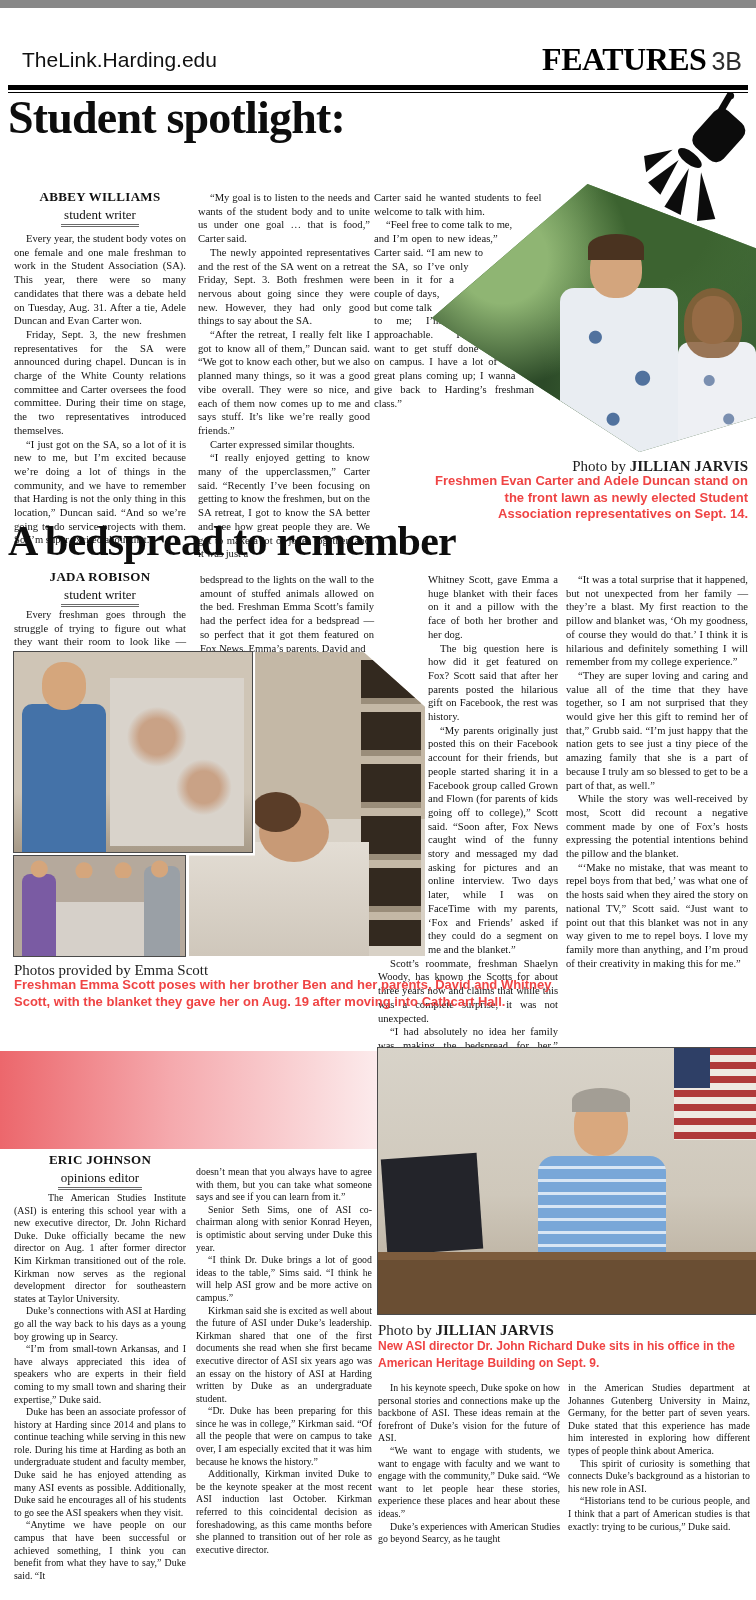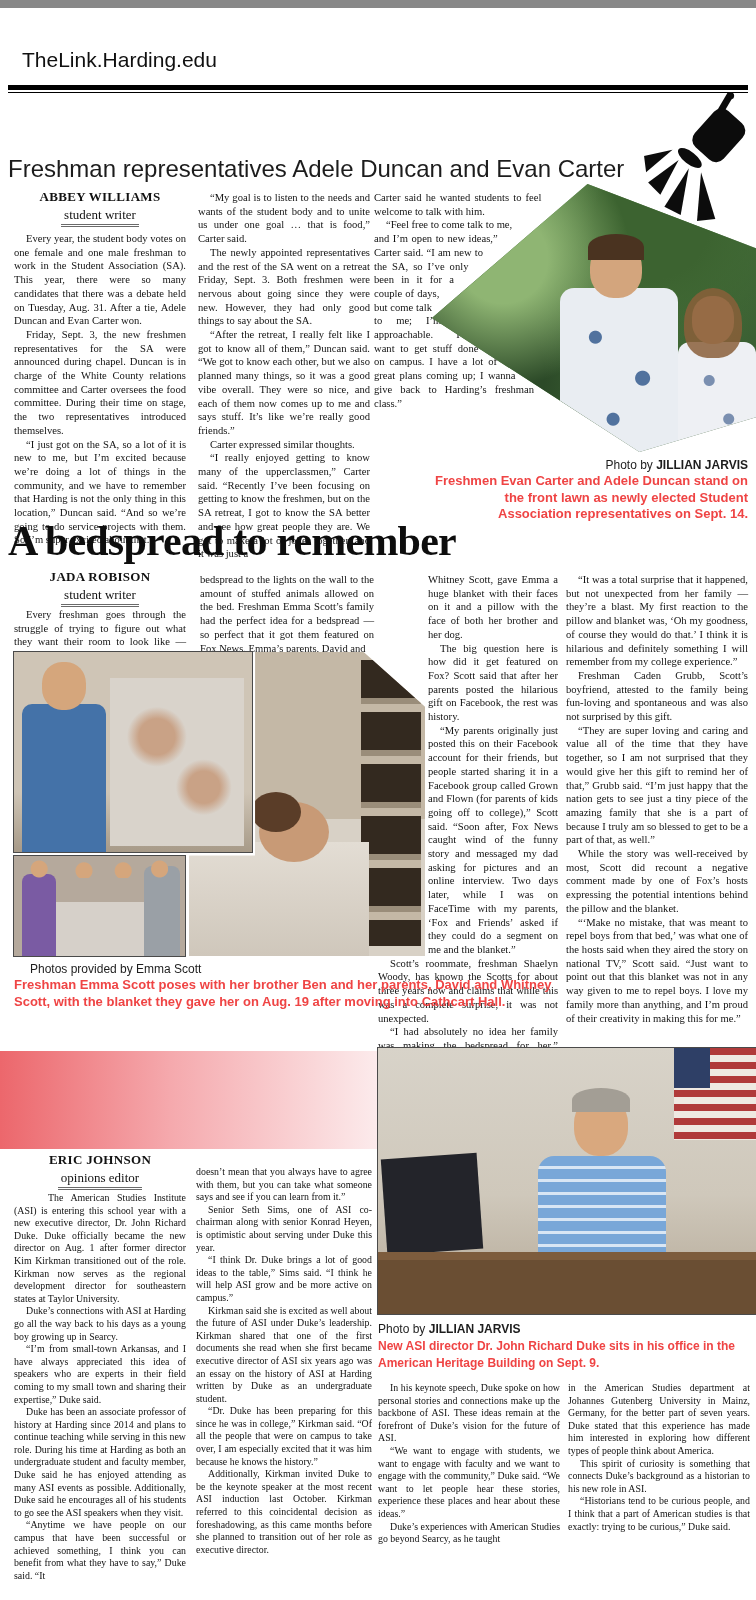--- a/index.html
+++ b/index.html
@@ -19,21 +19,21 @@
   .subhead{font-family:"Liberation Sans",sans-serif;font-size:24px;color:#1c1c1c;}
   .byline{text-align:center;line-height:1.15;}
   .byline .bname{display:block;font-weight:bold;font-size:13px;letter-spacing:.3px;}
   .byline .brole{display:inline-block;font-size:13px;border-bottom:3px double #6a6a6a;padding:0 3px 1px;}
   .body-text{text-align:justify;}
   .body-text p{margin:0;text-indent:12px;}
   .cont p:first-child{text-indent:0;}
   .deep p:first-child{text-indent:34px;}
   .sz-a12{font-size:10.6px;line-height:13.7px;}
   .sz-a3{font-size:9.9px;line-height:12.6px;}
-  .photo-credit{font-family:Liberation Sans, sans-serif;font-size:12px;color:#1d1d1d;}
+  .photo-credit{font-family:Liberation Serif, serif;font-size:15px;color:#1d1d1d;}
   .photo-credit .pcname{font-weight:bold;}
   .caption{font-family:"Liberation Sans",sans-serif;font-weight:bold;font-size:13px;line-height:16.5px;color:#ef4444;}
   .r{text-align:right;}
 
   
   #a1-headline{left:8px;top:86px;font-size:46px;}
   #a1-subhead{left:8px;top:147px;width:620px;}
   #spotlight-icon{left:642px;top:84px;width:112px;height:134px;}
   #a1-byline{left:14px;top:182px;width:172px;}
   #a1-col1{left:14px;top:224px;width:172px;}
@@ -60,21 +60,21 @@
   #a2-col3{left:378px;top:565px;width:180px;}
   #a2-col3::before{content:"";float:left;width:50px;height:296px;margin-top:82px;shape-outside:inset(0);}
   #a2-col4{left:566px;top:565px;width:182px;}
   .ph{box-shadow:0 0 0 1px #4a4a4a;}
   #a2-photoB{left:189px;top:644px;width:236px;height:304px;overflow:hidden;
              clip-path:polygon(28% 0,74% 0,100% 18%,100% 100%,0 100%,0 67%,28% 67%);
              background:linear-gradient(180deg,#c4b8a6 0 55%,#d8d1c6 55% 100%);}
   #a2-photoA{left:14px;top:644px;width:238px;height:200px;overflow:hidden;
              background:linear-gradient(180deg,#cfc5b6 0 70%,#a79a88 100%);}
   #a2-photoC{left:14px;top:848px;width:171px;height:100px;overflow:hidden;background:#b5a99c;}
-  #a2-credit{left:30px;top:954px;width:400px;}
+  #a2-credit{left:14px;top:954px;width:400px;}
   #a2-caption{left:14px;top:969px;width:548px;}
 
   
   #a3-band{left:0;top:1043px;width:378px;height:98px;
            background:linear-gradient(90deg,#ec676c 0%,#f5a9ad 45%,#fcebec 100%);}
   #a3-headline{left:8px;top:1047px;font-size:36px;line-height:45px;}
   #a3-byline{left:14px;top:1145px;width:172px;}
   #a3-col1{left:14px;top:1184px;width:172px;}
   #a3-col2{left:196px;top:1158px;width:176px;}
   #a3-photo{left:378px;top:1040px;width:378px;height:266px;overflow:hidden;
@@ -83,23 +83,26 @@
   #a3-caption{left:378px;top:1330px;width:372px;font-size:12px;}
   #a3-col3{left:378px;top:1374px;width:182px;}
   #a3-col4{left:568px;top:1374px;width:182px;}
 </style>
 </head>
 <body>
 
 <div class="page">
 
   <div class="abs" id="masthead-site">TheLink.Harding.edu</div>
+  <div class="abs" id="masthead-right">
+    <span id="masthead-section">FEATURES</span><span id="masthead-page">3B</span>
+  </div>
   <div class="abs" id="masthead-rule"></div>
 
-  <div class="abs subhead" id="a1-subhead">Freshman representatives Adele Duncan and Evan Carter</div>
+  <div class="abs headline" id="a1-headline">Student spotlight:</div>
 
   <svg class="abs" id="spotlight-icon" viewBox="0 0 110 130">
     <g fill="#0c0c0c">
       <path d="M84 0 l6 3 -13 22 -6 -3 z"></path>
       <circle cx="87" cy="3" r="3.5"></circle>
       <g transform="rotate(42 72 44)">
         <rect x="54" y="16" width="38" height="48" rx="10"></rect>
       </g>
       <ellipse cx="49" cy="63" rx="21" ry="9" fill="#ffffff" transform="rotate(38 49 63)"></ellipse>
       <ellipse cx="47" cy="64" rx="14" ry="6" fill="#0c0c0c" transform="rotate(38 47 64)"></ellipse>
@@ -169,21 +172,20 @@
     </div>
   <div class="abs body-text sz-a12 cont" id="a2-col3">
       <p>Whitney Scott, gave Emma a huge blanket with their faces on it and a pillow with the face of both her brother and her dog.</p>
       <p>The big question here is how did it get featured on Fox? Scott said that after her parents posted the hilarious gift on Facebook, the rest was history.</p>
       <p>“My parents originally just posted this on their Facebook account for their friends, but people started sharing it in a Facebook group called Grown and Flown (for parents of kids going off to college),” Scott said. “Soon after, Fox News caught wind of the funny story and messaged my dad asking for pictures and an online interview. Two days later, while I was on FaceTime with my parents, ‘Fox and Friends’ asked if they could do a segment on me and the blanket.”</p>
       <p>Scott’s roommate, freshman Shaelyn Woody, has known the Scotts for about three years now and claims that while this was a complete surprise, it was not unexpected.</p>
       <p>“I had absolutely no idea her family was making the bedspread for her,” Woody said.</p>
     </div>
   <div class="abs body-text sz-a12" id="a2-col4">
       <p>“It was a total surprise that it happened, but not unexpected from her family — they’re a blast. My first reaction to the pillow and blanket was, ‘Oh my goodness, of course they would do that.’ I think it is hilarious and definitely something I will remember from my college experience.”</p>
-      <p>Freshman Caden Grubb, Scott’s boyfriend, attested to the family being fun-loving and spontaneous and was also not surprised by this gift.</p>
       <p>“They are super loving and caring and value all of the time that they have together, so I am not surprised that they would give her this gift to remind her of that,” Grubb said. “I’m just happy that the nation gets to see just a tiny piece of the amazing family that she is a part of because I truly am so blessed to get to be a part of that, as well.”</p>
       <p>While the story was well-received by most, Scott did recount a negative comment made by one of Fox’s hosts expressing the potential intentions behind the pillow and the blanket.</p>
       <p>“‘Make no mistake, that was meant to repel boys from that bed,’ was what one of the hosts said when they aired the story on national TV,” Scott said. “Just want to point out that this blanket was not in any way given to me to repel boys. I love my family more than anything, and I’m proud of their creativity in making this for me.”</p>
     </div>
 
   <div class="abs ph" id="a2-photoB">
     <div class="fig" style="left:172px;top:8px;width:60px;height:286px;
                 background:repeating-linear-gradient(180deg,#33291f 0 38px,#9a8d7a 38px 44px,#c4b8a6 44px 52px);"></div>
     <div class="fig" style="left:0;top:190px;width:180px;height:114px;background:linear-gradient(180deg,#e3ddd4,#cfc7bb);"></div>
     <div class="fig" style="left:70px;top:150px;width:70px;height:60px;border-radius:50%;background:#c89a76;"></div>

